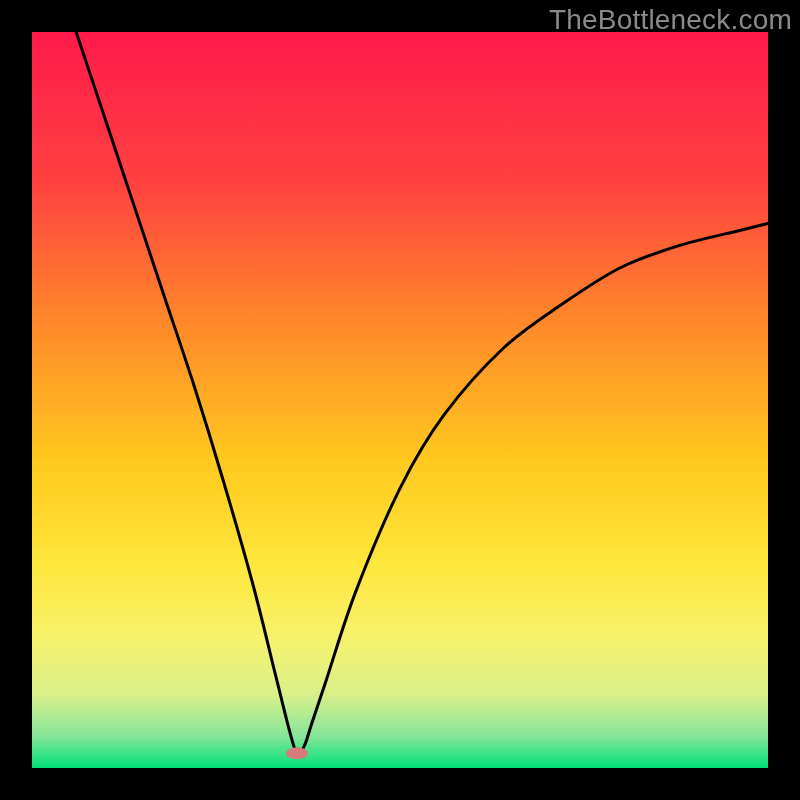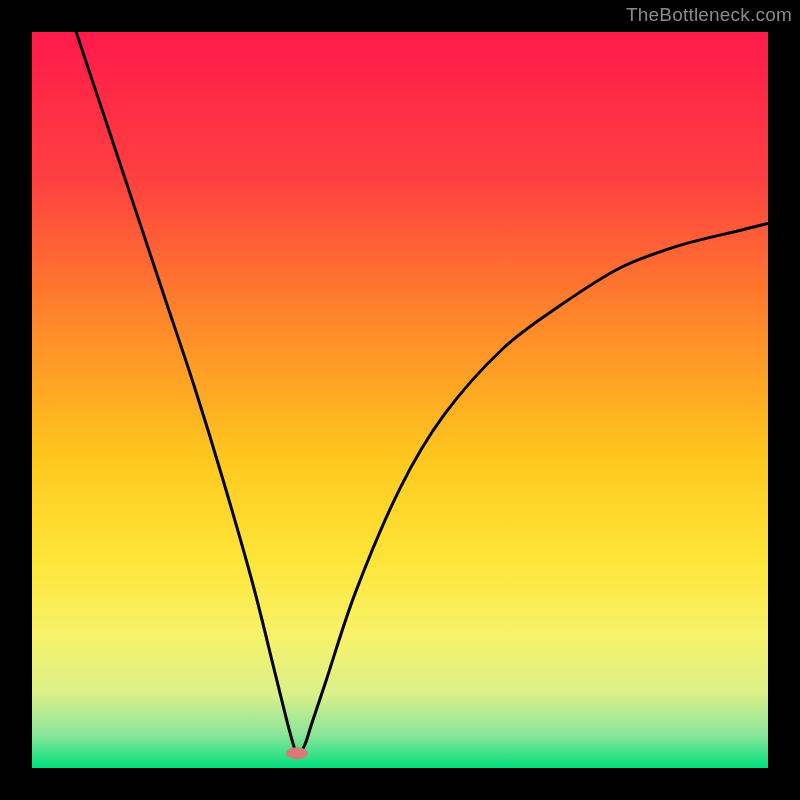--- a/index.html
+++ b/index.html
@@ -26,21 +26,21 @@
     top: 32px;
     width: 736px;
     height: 736px;
   }
 
   .attribution {
     position: absolute;
     top: 4px;
     right: 8px;
     color: #8a8a8a;
-    font-size: 19px;
+    font-size: 28px;
     letter-spacing: 0.2px;
     font-weight: 500;
   }
 
   svg { display: block; }
 </style>
 </head>
 <body>
 
 <div class="plot">

